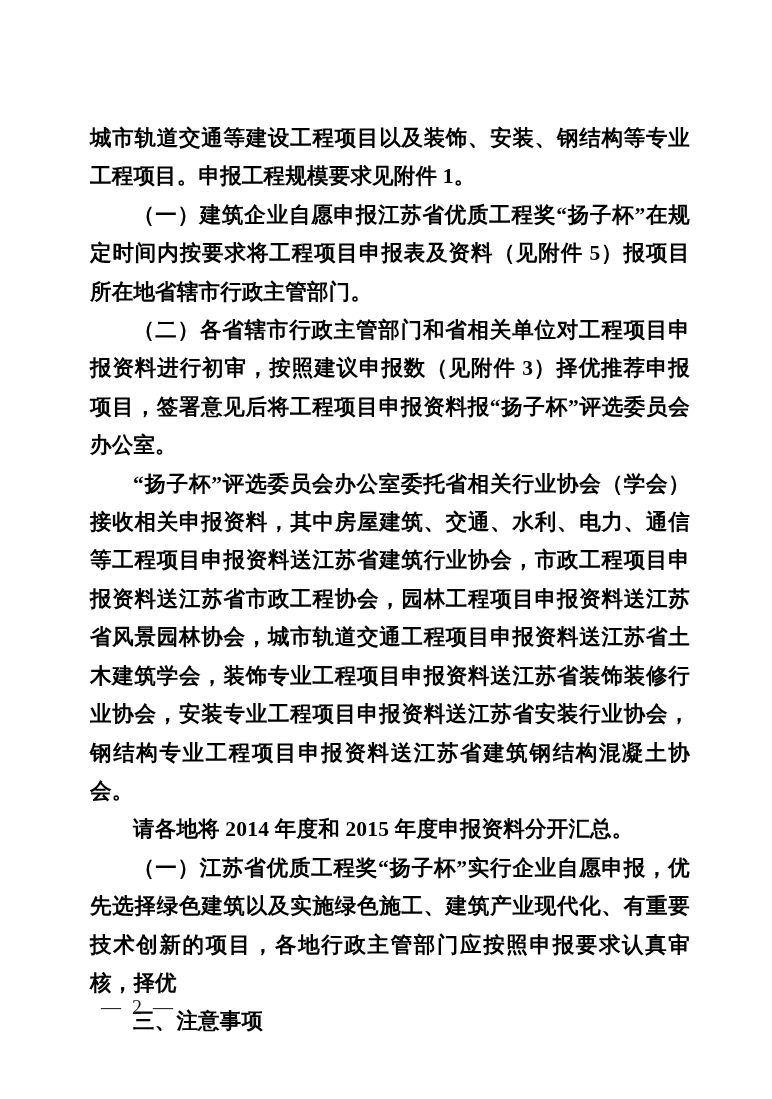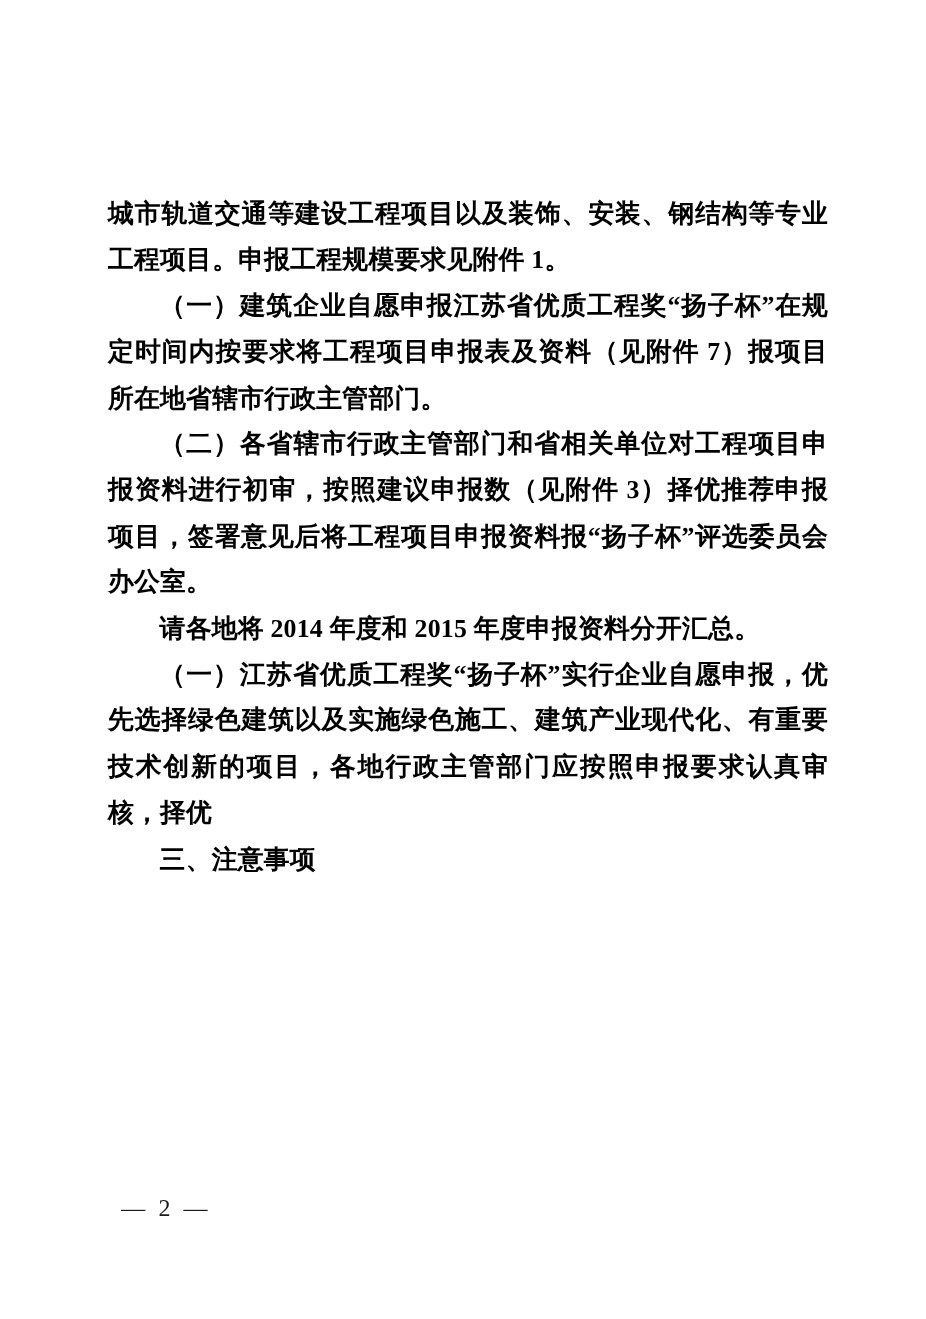--- a/index.html
+++ b/index.html
@@ -29,39 +29,39 @@
     text-justify: inter-ideograph;
     letter-spacing: 0.2px;
   }
   .text-block p {
     margin: 0;
     padding: 0;
     text-indent: 2em;
   }
   .text-block p.no-indent {
     text-indent: 0;
-    margin-top: 40px;
   }
   .page-number {
     position: absolute;
     left: 101px;
     top: 996px;
     font-size: 20px;
     font-weight: 500;
     letter-spacing: 3px;
     color: #1a1a1a;
     white-space: nowrap;
   }
 </style>
 </head>
 <body>
 
 <div class="page">
   <div class="text-block">
     <p class="no-indent">城市轨道交通等建设工程项目以及装饰、安装、钢结构等专业工程项目。申报工程规模要求见附件 1。</p>
-    <p>（一）建筑企业自愿申报江苏省优质工程奖“扬子杯”在规定时间内按要求将工程项目申报表及资料（见附件 7）报项目所在地省辖市行政主管部门。</p>
+    <p>（一）建筑企业自愿申报江苏省优质工程奖“扬子杯”在规定时间内按要求将工程项目申报表及资料（见附件 5）报项目所在地省辖市行政主管部门。</p>
     <p>（二）各省辖市行政主管部门和省相关单位对工程项目申报资料进行初审，按照建议申报数（见附件 3）择优推荐申报项目，签署意见后将工程项目申报资料报“扬子杯”评选委员会办公室。</p>
+    <p>“扬子杯”评选委员会办公室委托省相关行业协会（学会）接收相关申报资料，其中房屋建筑、交通、水利、电力、通信等工程项目申报资料送江苏省建筑行业协会，市政工程项目申报资料送江苏省市政工程协会，园林工程项目申报资料送江苏省风景园林协会，城市轨道交通工程项目申报资料送江苏省土木建筑学会，装饰专业工程项目申报资料送江苏省装饰装修行业协会，安装专业工程项目申报资料送江苏省安装行业协会，钢结构专业工程项目申报资料送江苏省建筑钢结构混凝土协会。</p>
     <p>请各地将 2014 年度和 2015 年度申报资料分开汇总。</p>
     <p>（一）江苏省优质工程奖“扬子杯”实行企业自愿申报，优先选择绿色建筑以及实施绿色施工、建筑产业现代化、有重要技术创新的项目，各地行政主管部门应按照申报要求认真审核，择优</p>
     <p>三、注意事项</p>
   </div>
   <div class="page-number">— 2 —</div>
 </div>
 
 </body></html>

